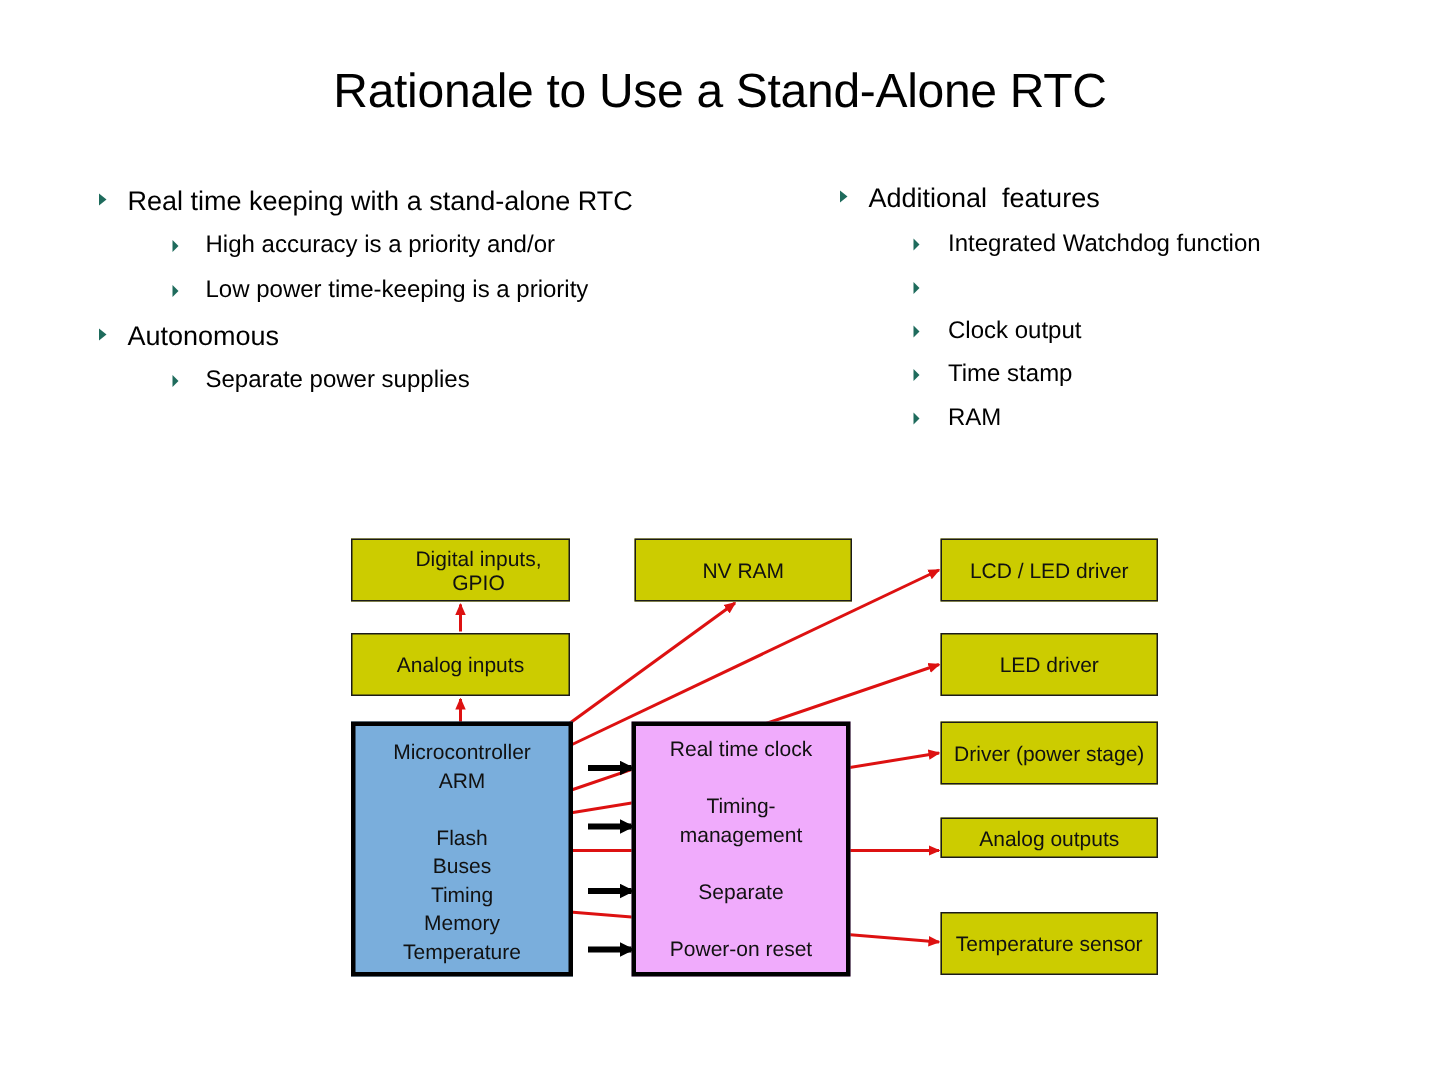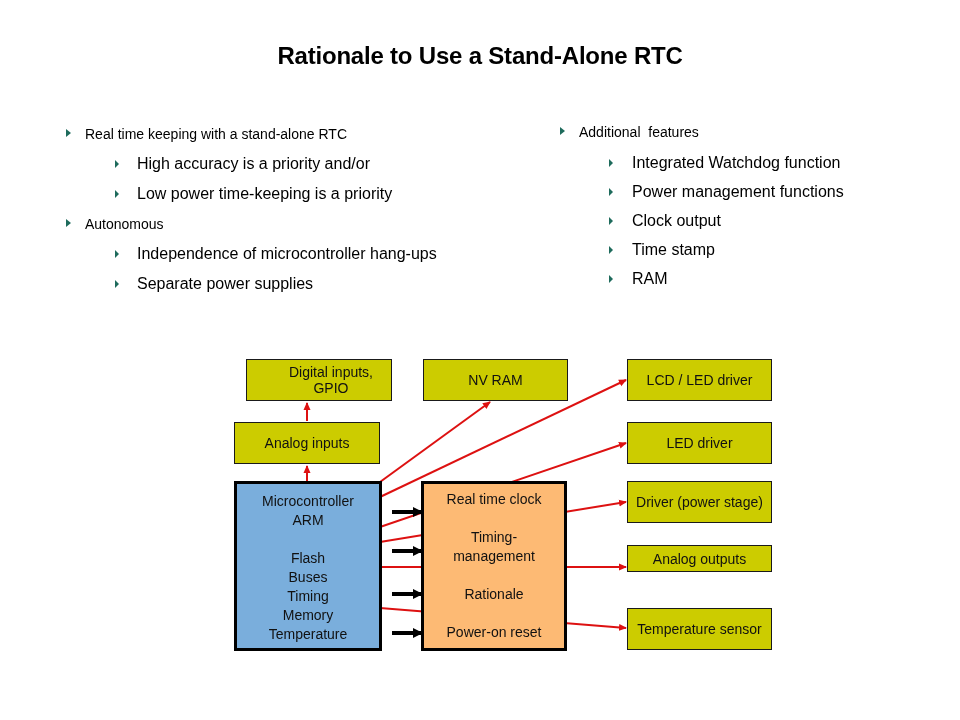--- a/index.html
+++ b/index.html
@@ -1,22 +1,22 @@
 <!DOCTYPE html>
 <html><head>
 <meta charset="utf-8">
 <style>
   html, body { margin: 0; padding: 0; background: #ffffff; }
   body { width: 960px; height: 720px; position: relative; overflow: hidden;
          font-family: "Liberation Sans", sans-serif; color: #000; }
   .title { position: absolute; left: 0; top: 42px; width: 960px; text-align: center;
-           font-size: 24px; font-weight: bold; letter-spacing: -0.2px; }
+           font-size: 32px; font-weight: normal; letter-spacing: -0.2px; }
   .bullets { position: absolute; list-style: none; margin: 0; padding: 0; }
   .bullets li { position: relative; white-space: nowrap; }
-  .lvl1 { font-size: 14px; padding-left: 27px; }
+  .lvl1 { font-size: 18px; padding-left: 27px; }
   .lvl2 { font-size: 16px; padding-left: 75px; }
   .arrow { position: absolute; top: 50%; width: 0; height: 0; margin-top: -5px;
            border-top: 4.5px solid transparent; border-bottom: 4.5px solid transparent;
            border-left: 5px solid #1e6b5c; }
   .lvl1 .arrow { left: 8px; }
   .lvl2 .arrow { left: 56px; border-top-width: 4px; border-bottom-width: 4px; border-left-width: 4.5px; margin-top: -4px; }
   #left-list { left: 58px; top: 119px; }
   #right-list { left: 552px; top: 119px; }
   #left-list li:nth-child(1) { height: 26px; line-height: 26px; }
   #left-list li.lvl1 { height: 30px; line-height: 30px; }
@@ -27,43 +27,42 @@
   .lvl2 .arrow { left: 57px; }
   #right-list .lvl2 { padding-left: 80px; }
   #right-list .lvl2 .arrow { left: 57px; }
 
   .box { position: absolute; box-sizing: border-box; border: 1.5px solid #1a1a1a;
          display: flex; align-items: center; justify-content: center; text-align: center;
          font-size: 14px; color: #111; }
   .ybox { background: #cccc00; }
   .mcu { background: #7aaedc; border: 3px solid #000000; flex-direction: column; justify-content: flex-start;
          padding-top: 8px; line-height: 19px; }
-  .rtc { background: #fdba74; border: 3px solid #000; flex-direction: column; justify-content: flex-start;
+  .rtc { background: #f0abfc; border: 3px solid #000; flex-direction: column; justify-content: flex-start;
          padding-top: 6px; line-height: 19px; }
   .gap { height: 19px; }
   svg.wires { position: absolute; left: 0; top: 0; }
 </style>
 </head>
 <body>
 
 <div class="title">Rationale to Use a Stand-Alone RTC</div>
 
 <ul class="bullets" id="left-list">
   <li class="lvl1"><span class="arrow"></span><span>Real time keeping with a stand-alone RTC</span></li>
   <li class="lvl2"><span class="arrow"></span><span>High accuracy is a priority and/or</span></li>
   <li class="lvl2"><span class="arrow"></span><span>Low power time-keeping is a priority</span></li>
   <li class="lvl1"><span class="arrow"></span><span>Autonomous</span></li>
-  <li class="lvl2"><span class="arrow"></span><span>Independence of microcontroller hang-ups</span></li>
   <li class="lvl2"><span class="arrow"></span><span>Separate power supplies</span></li>
 </ul>
 
 <ul class="bullets" id="right-list">
   <li class="lvl1"><span class="arrow"></span><span style="white-space:pre">Additional  features</span></li>
   <li class="lvl2"><span class="arrow"></span><span>Integrated Watchdog function</span></li>
-  <li class="lvl2"><span class="arrow"></span><span>Power management functions</span></li>
+  <li class="lvl2"><span class="arrow"></span></li>
   <li class="lvl2"><span class="arrow"></span><span>Clock output</span></li>
   <li class="lvl2"><span class="arrow"></span><span>Time stamp</span></li>
   <li class="lvl2"><span class="arrow"></span><span>RAM</span></li>
 </ul>
 
 <svg class="wires" width="960" height="720">
   <defs>
     <marker id="redhead" markerWidth="8" markerHeight="8" refX="7" refY="4" orient="auto" markerUnits="userSpaceOnUse">
       <path d="M0,0.5 L8,4 L0,7.5 Z" fill="#dd1111"></path>
     </marker>
@@ -79,21 +78,21 @@
 
   <line x1="380" y1="527" x2="626" y2="443" stroke="#dd1111" stroke-width="2" marker-end="url(#redhead)"></line>
 
   <line x1="380" y1="542" x2="626" y2="502" stroke="#dd1111" stroke-width="2" marker-end="url(#redhead)"></line>
 
   <line x1="380" y1="567" x2="626" y2="567" stroke="#dd1111" stroke-width="2" marker-end="url(#redhead)"></line>
 
   <line x1="380" y1="608" x2="626" y2="628" stroke="#dd1111" stroke-width="2" marker-end="url(#redhead)"></line>
 </svg>
 
-<div class="box ybox" style="left:246px;top:359px;width:146px;height:42px;padding-left:24px;">Digital inputs, GPIO</div>
+<div class="box ybox" style="left:234px;top:359px;width:146px;height:42px;padding-left:24px;">Digital inputs, GPIO</div>
 <div class="box ybox" style="left:423px;top:359px;width:145px;height:42px;">NV RAM</div>
 <div class="box ybox" style="left:234px;top:422px;width:146px;height:42px;">Analog inputs</div>
 
 <div class="box ybox" style="left:627px;top:359px;width:145px;height:42px;">LCD / LED driver</div>
 <div class="box ybox" style="left:627px;top:422px;width:145px;height:42px;">LED driver</div>
 <div class="box ybox" style="left:627px;top:481px;width:145px;height:42px;white-space:nowrap;">Driver (power stage)</div>
 <div class="box ybox" style="left:627px;top:545px;width:145px;height:27px;">Analog outputs</div>
 <div class="box ybox" style="left:627px;top:608px;width:145px;height:42px;white-space:nowrap;">Temperature sensor</div>
 
 <div class="box mcu" style="left:234px;top:481px;width:148px;height:170px;">
@@ -106,21 +105,21 @@
   <div>Memory</div>
   <div>Temperature</div>
 </div>
 
 <div class="box rtc" style="left:421px;top:481px;width:146px;height:170px;">
   <div>Real time clock</div>
   <div class="gap"></div>
   <div>Timing-</div>
   <div>management</div>
   <div class="gap"></div>
-  <div>Rationale</div>
+  <div>Separate</div>
   <div class="gap"></div>
   <div>Power-on reset</div>
 </div>
 
 <svg class="wires" width="960" height="720" style="pointer-events:none">
   <defs>
     <marker id="blackhead" markerWidth="10" markerHeight="10" refX="2" refY="5" orient="auto" markerUnits="userSpaceOnUse">
       <path d="M10,0 L0,5 L10,10 Z" fill="#000"></path>
     </marker>
   </defs>

